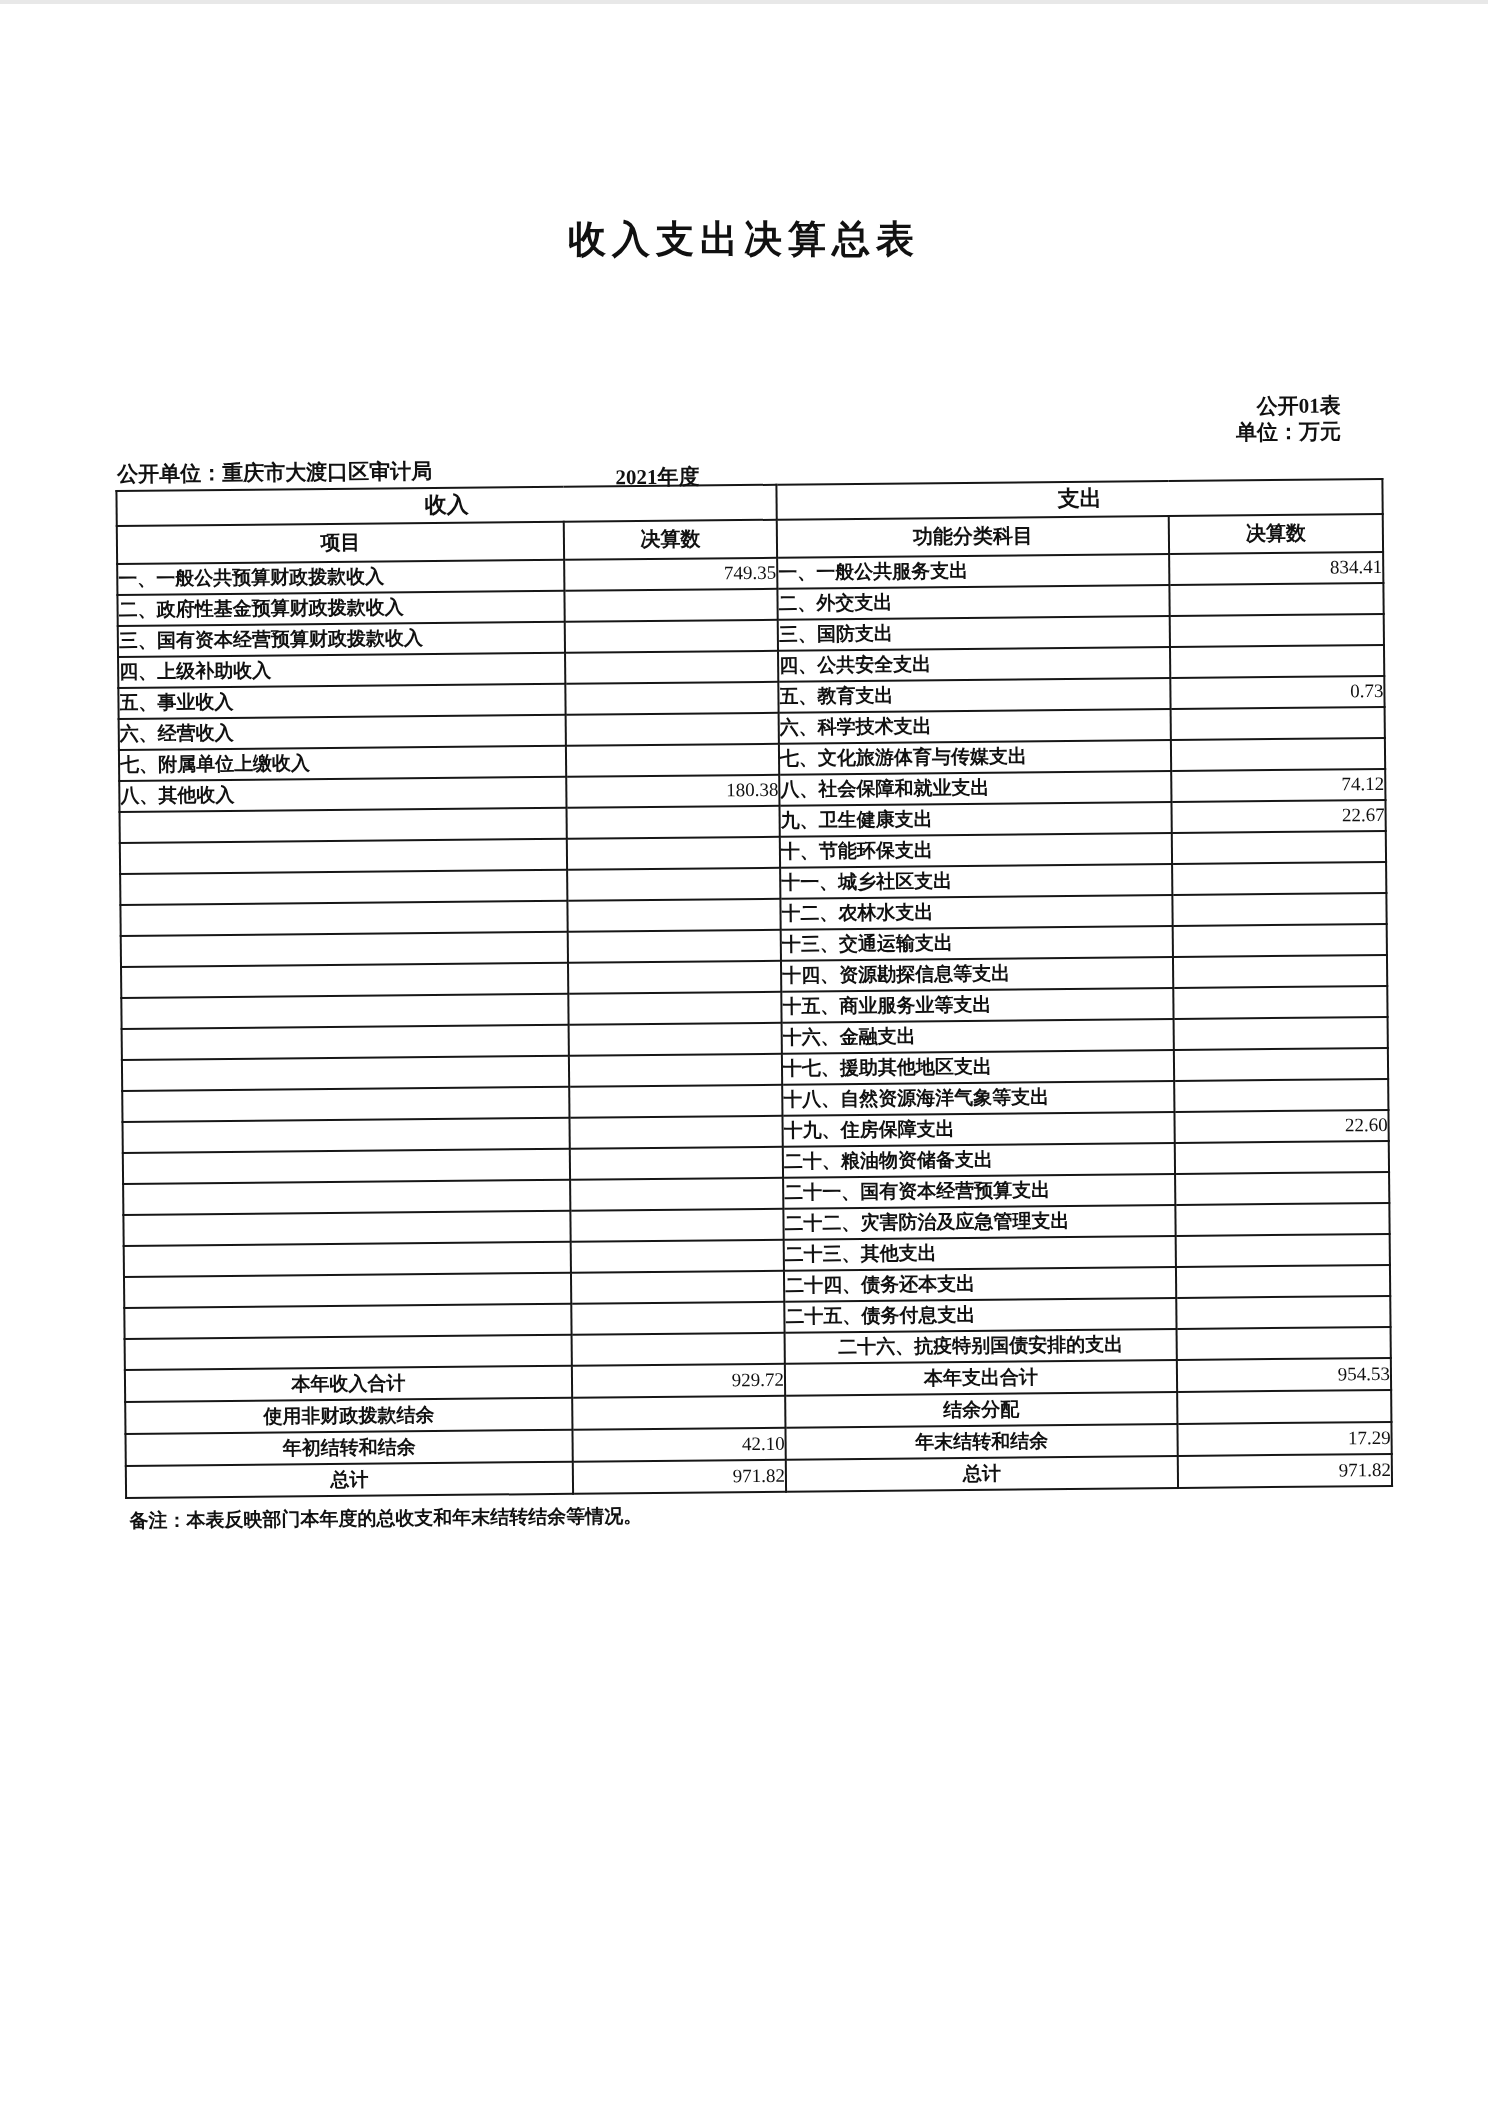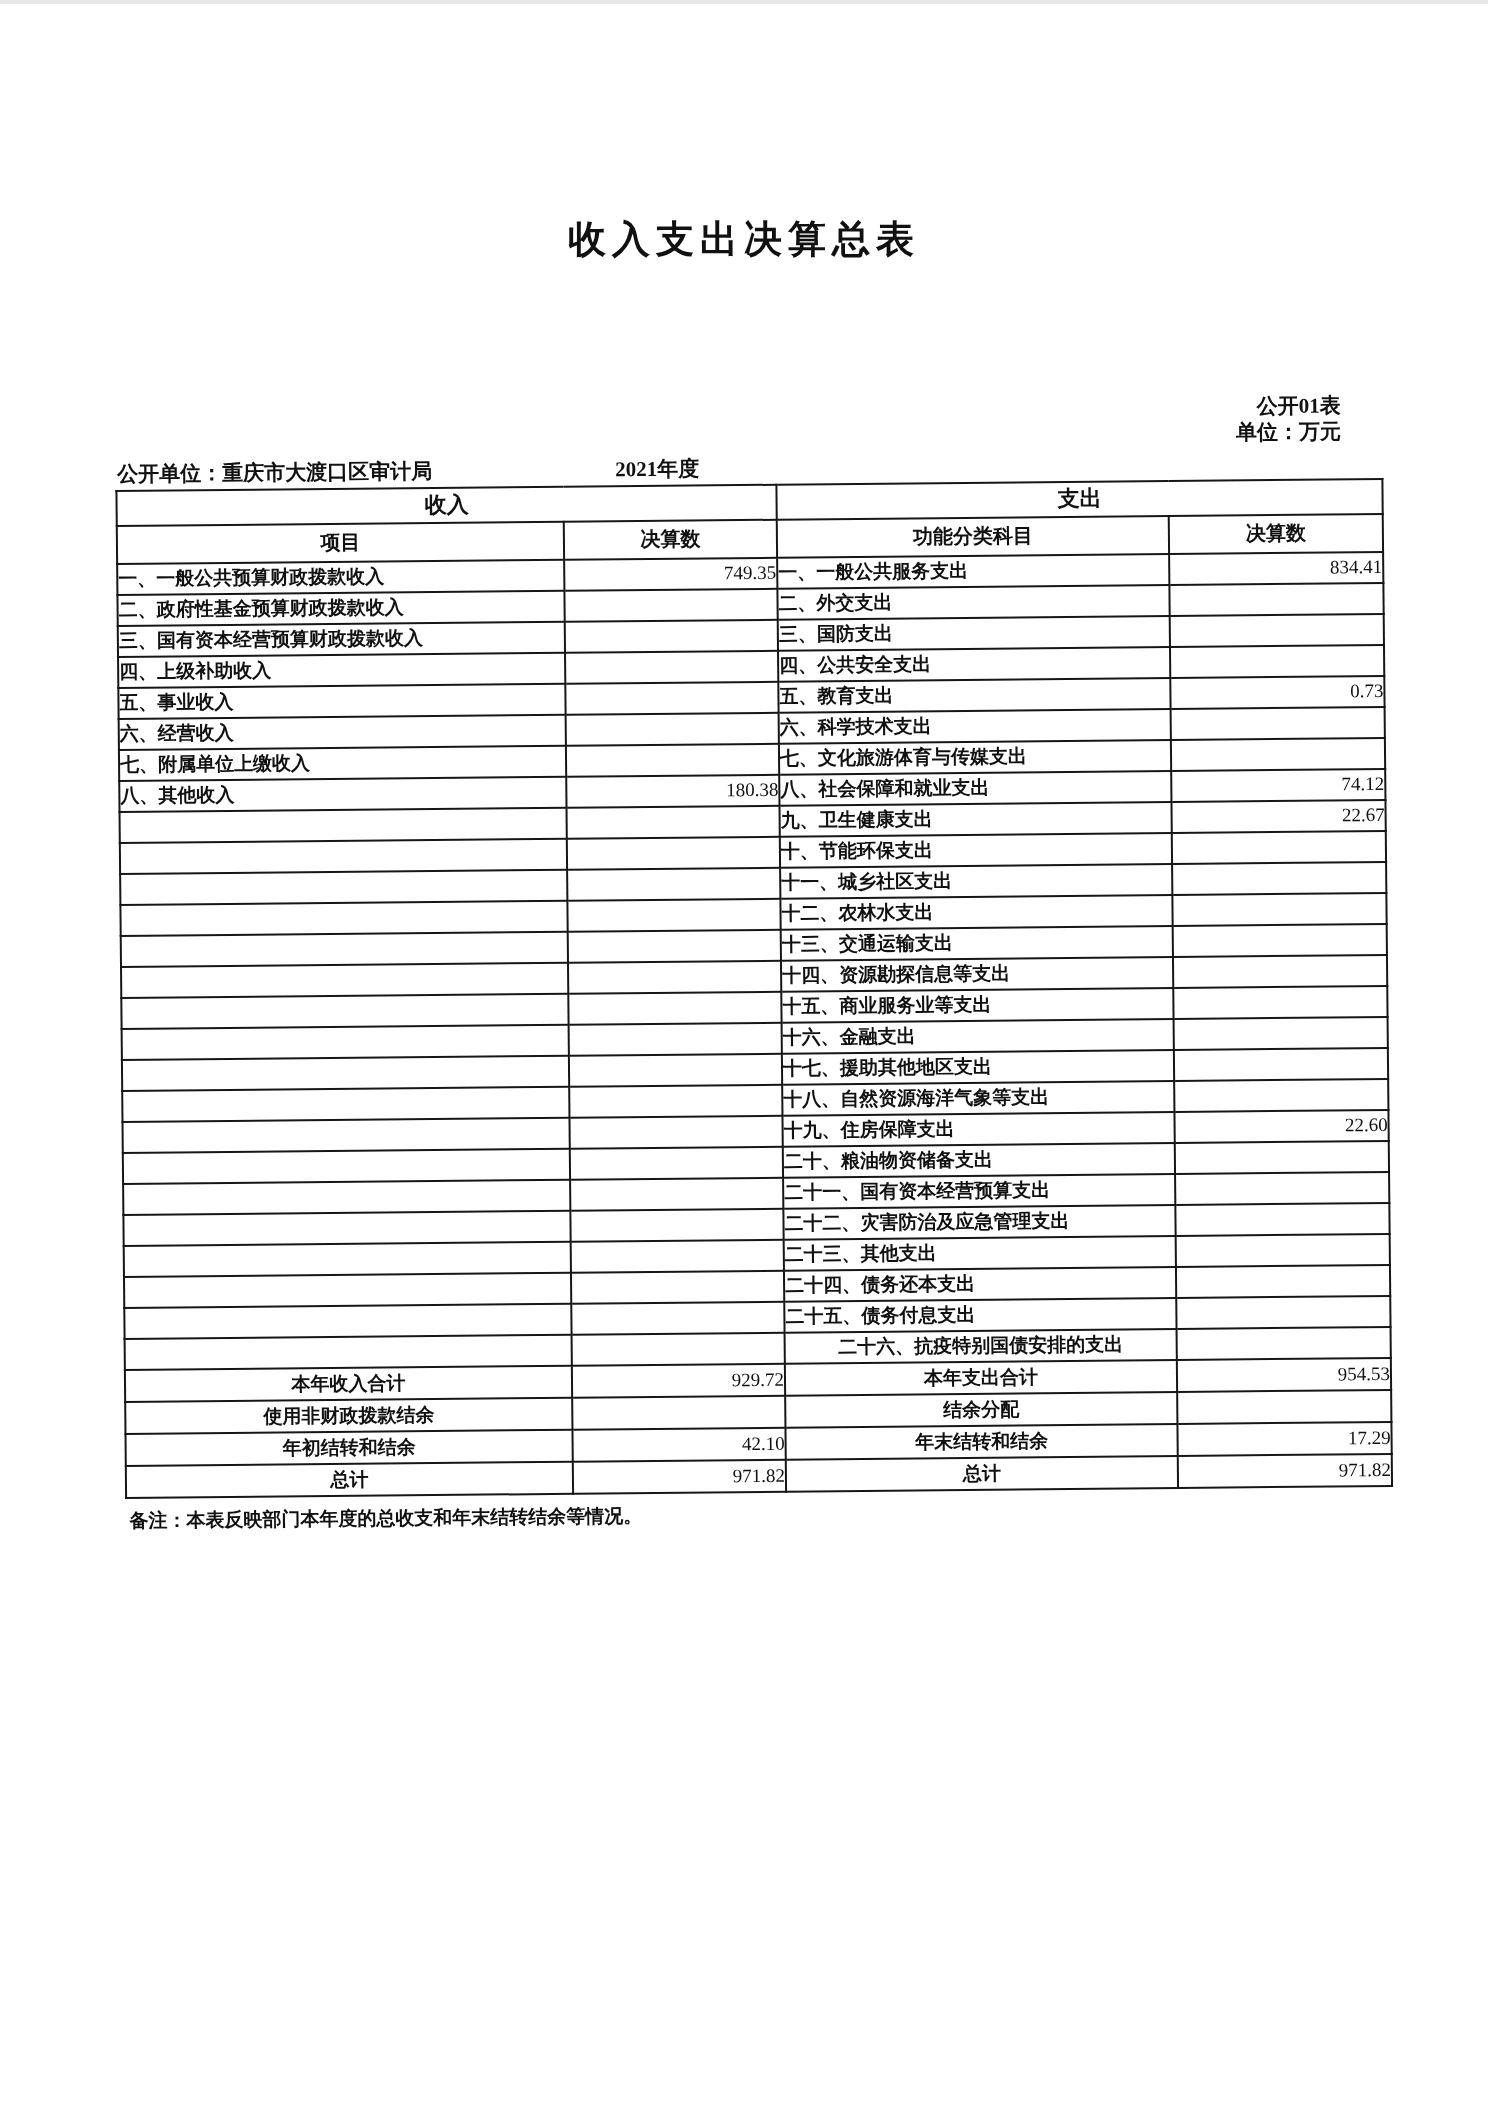--- a/index.html
+++ b/index.html
@@ -40,21 +40,21 @@
     line-height: 1.25;
   }
   .org-line {
     position: relative;
     height: 30px;
     font-size: 21px;
     font-weight: 700;
     margin-top: 3px;
   }
   .org-line .org { position: absolute; left: 2px; top: 0; }
-  .org-line .year { position: absolute; left: 500px; top: 0; }
+  .org-line .year { position: absolute; left: 500px; top: 8px; }
   table.acct {
     border-collapse: collapse;
     table-layout: fixed;
     width: 1266px;
   }
   table.acct td {
     border: 2px solid #161616;
     overflow: hidden;
     white-space: nowrap;
     padding: 0;

